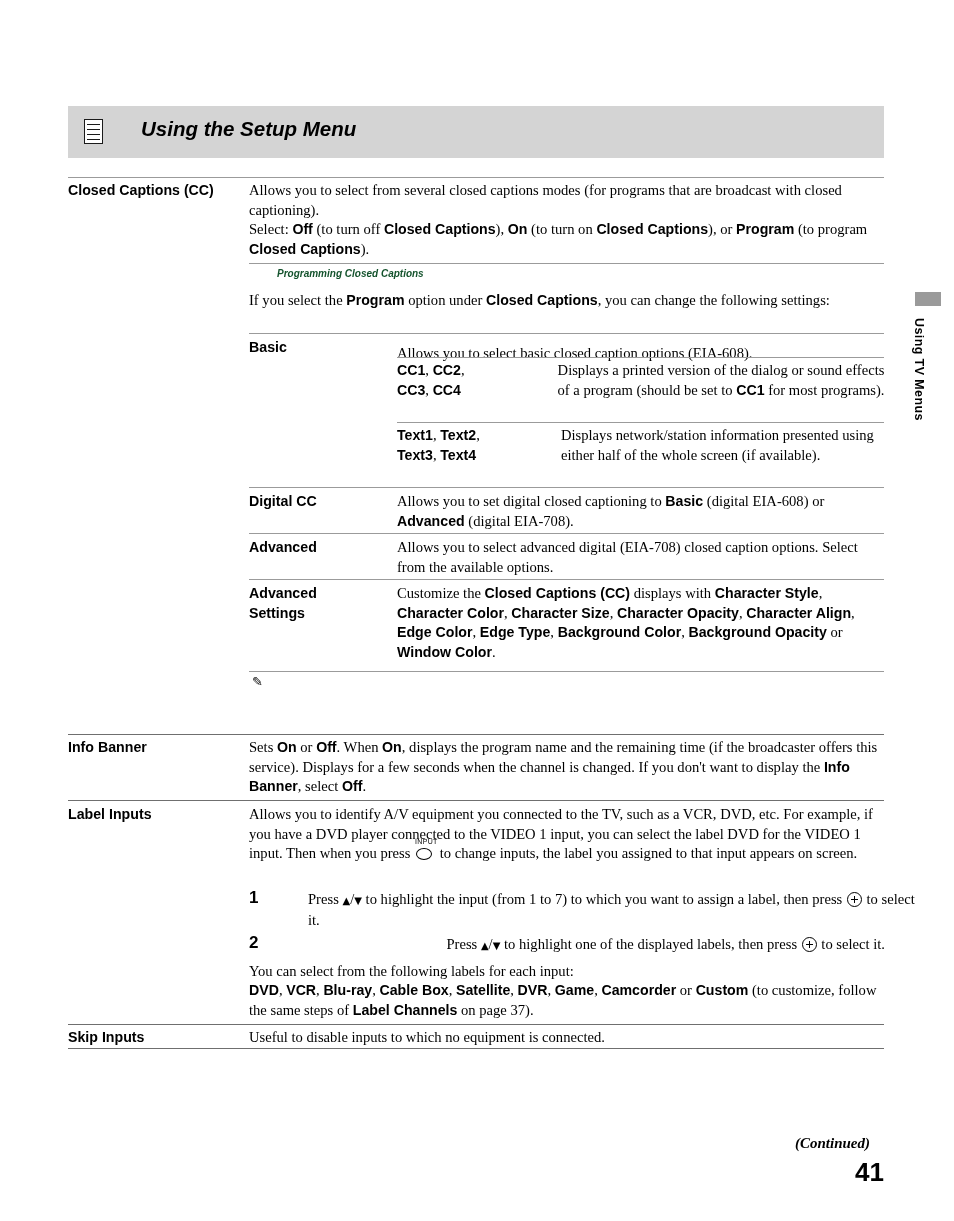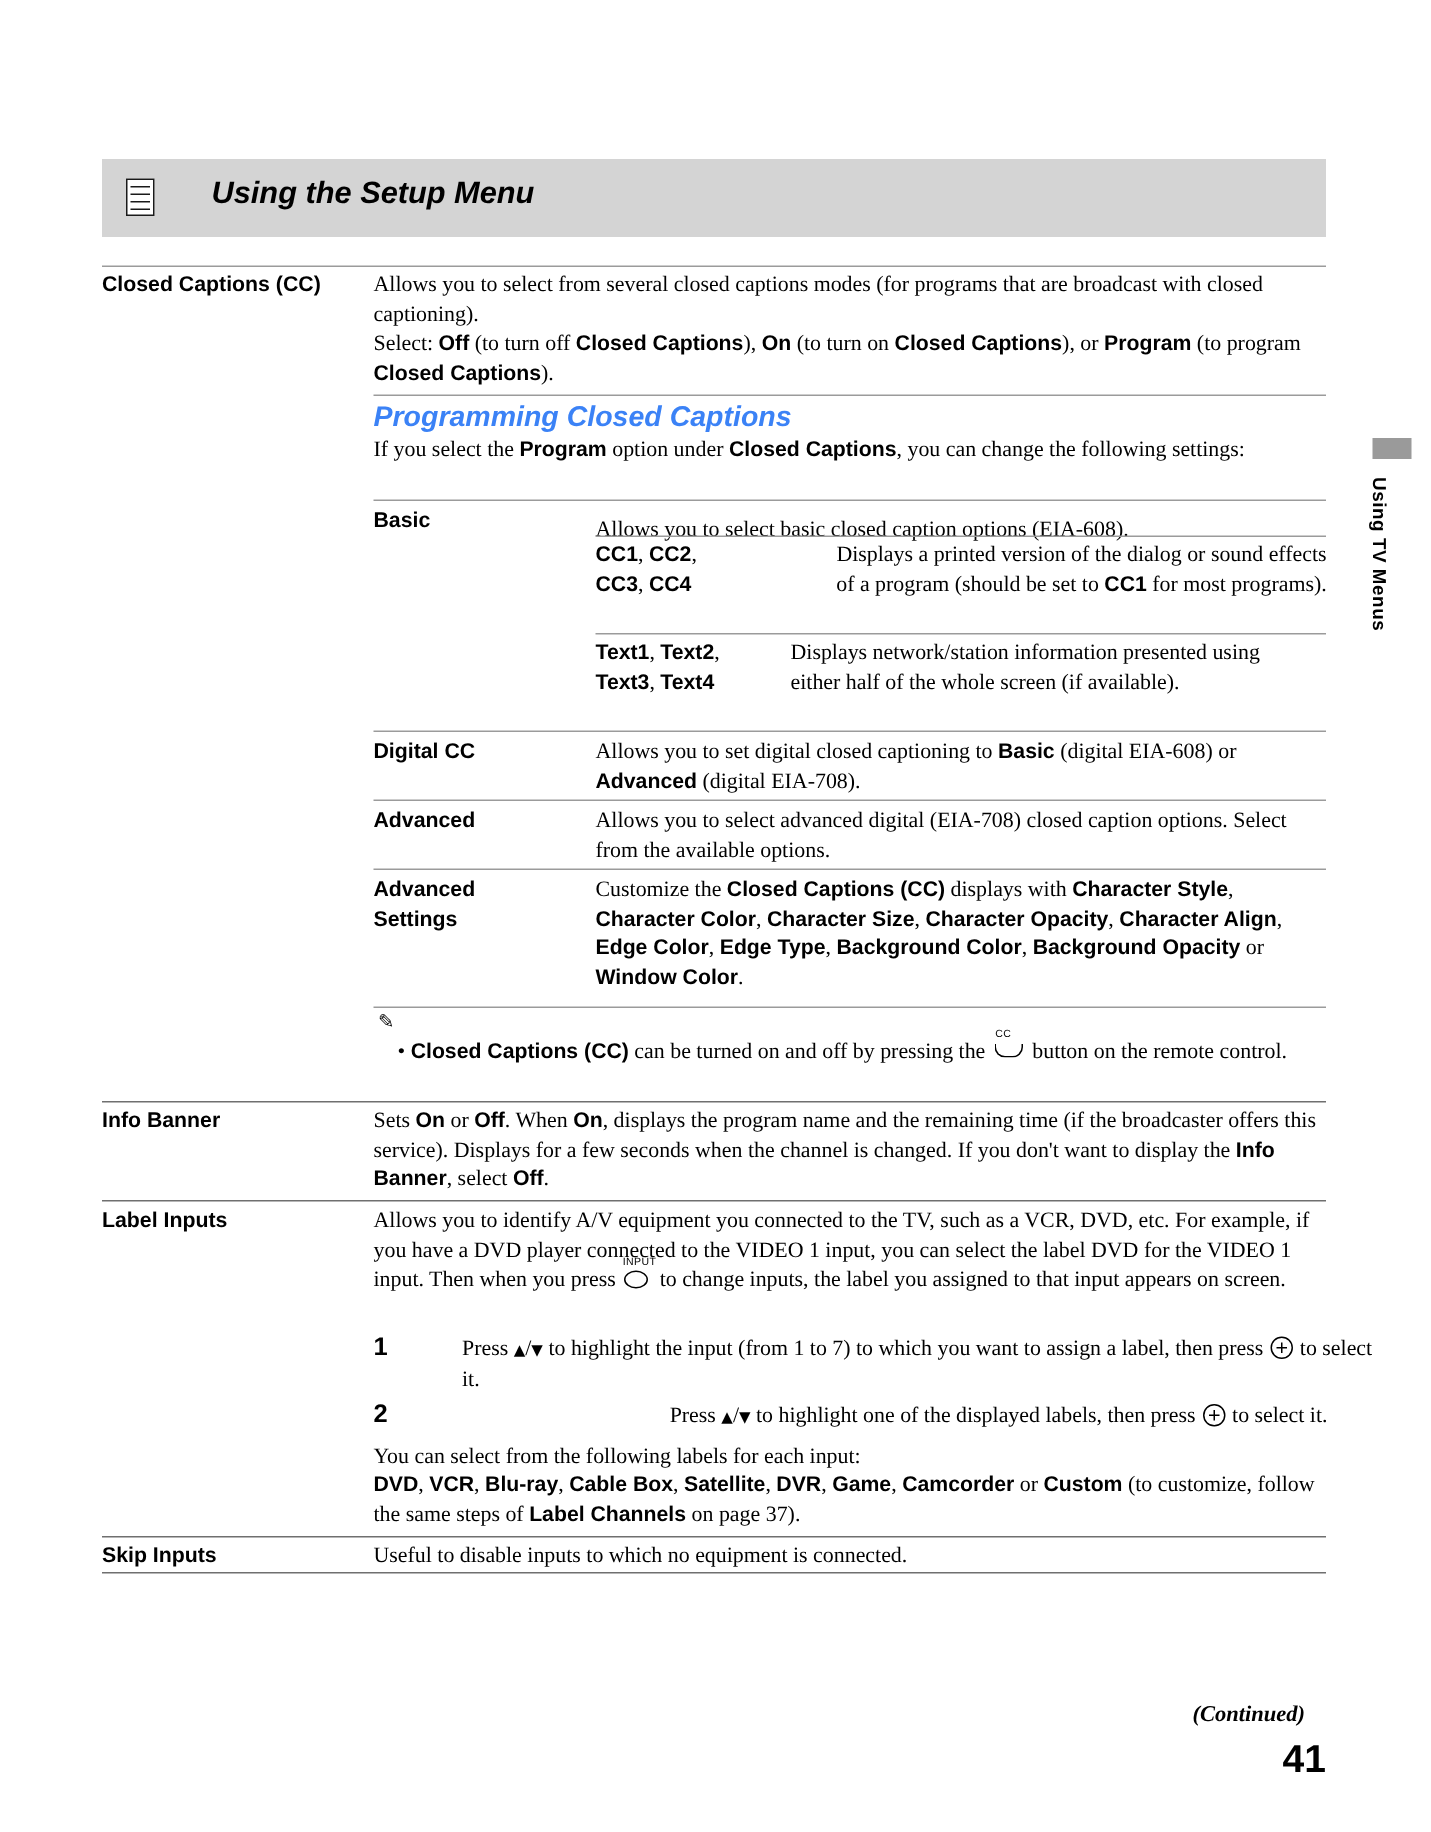--- a/index.html
+++ b/index.html
@@ -109,22 +109,23 @@
     font-weight: bold;
     font-size: 14.2px;
     line-height: 19.6px;
     color: #000;
   }
   .sub-head {
     position: absolute;
     font-family: "Liberation Sans", sans-serif;
     font-weight: bold;
     font-style: italic;
-    font-size: 19px;
-    color: #3b82f6;
+    font-size: 10px;
+    color: #14532d;
+    margin-left: 28px;
   }
   b, strong { font-family: "Liberation Sans", sans-serif; font-weight: bold; font-size: 0.97em;}
   .num {
     position: absolute;
     font-family: "Liberation Sans", sans-serif;
     font-weight: bold;
     font-size: 17px;
     color: #000;
   }
 
@@ -248,21 +249,21 @@
   </div>
   <div class="t" style="left:557px; top:361px; width:328px;text-align:center;">
     Displays a printed version of the dialog or sound effects of a program (should be set to <b>CC1</b> for most programs).
   </div>
 
   <div class="rule" style="left:397px; top:422px; width:487px;"></div>
 
   <div class="t" style="left:397px; top:426px; width:160px;">
     <b>Text1</b>, <b>Text2</b>,<br><b>Text3</b>, <b>Text4</b>
   </div>
-  <div class="t" style="left:527px; top:426px; width:328px;">
+  <div class="t" style="left:561px; top:426px; width:328px;">
     Displays network/station information presented using either half of the whole screen (if available).
   </div>
 
   <div class="rule" style="left:249px; top:487px; width:635px;"></div>
 
   <div class="lbl" style="left:249px; top:492px;">Digital CC</div>
   <div class="t" style="left:397px; top:492px; width:487px;">
     Allows you to set digital closed captioning to <b>Basic</b> (digital EIA-608) or <b>Advanced</b> (digital EIA-708).
   </div>
 
@@ -276,28 +277,20 @@
   <div class="rule" style="left:249px; top:579px; width:635px;"></div>
 
   <div class="lbl" style="left:249px; top:584px; width:140px;">Advanced<br>Settings</div>
   <div class="t" style="left:397px; top:584px; width:487px;">
     Customize the <b>Closed Captions (CC)</b> displays with <b>Character Style</b>, <b>Character Color</b>, <b>Character Size</b>, <b>Character Opacity</b>, <b>Character Align</b>, <b>Edge Color</b>, <b>Edge Type</b>, <b>Background Color</b>, <b>Background Opacity</b> or <b>Window Color</b>.
   </div>
 
   <div class="rule" style="left:249px; top:671px; width:635px;"></div>
 
   <div class="pencil" style="left:252px; top:674px;">✎</div>
-  <div class="t" style="left:265px; top:692px; width:620px;">
-    • <b>Closed Captions (CC)</b> can be turned on and off by pressing the
-    <span style="position:relative; display:inline-block; width:24px;">
-      <span class="inputlabel" style="left:3px; top:-12px;">CC</span>
-      <span class="ccbtn"></span>
-    </span>
-    button on the remote control.
-  </div>
 
   <div class="rule rule-dark" style="left:68px; top:734px; width:816px;"></div>
 
   <div class="lbl" style="left:68px; top:738px;">Info Banner</div>
   <div class="t" style="left:249px; top:738px; width:636px;">
     Sets <b>On</b> or <b>Off</b>. When <b>On</b>, displays the program name and the remaining time (if the broadcaster offers this service). Displays for a few seconds when the channel is changed. If you don't want to display the <b>Info Banner</b>, select <b>Off</b>.
   </div>
 
   <div class="rule rule-dark" style="left:68px; top:800px; width:816px;"></div>
 

